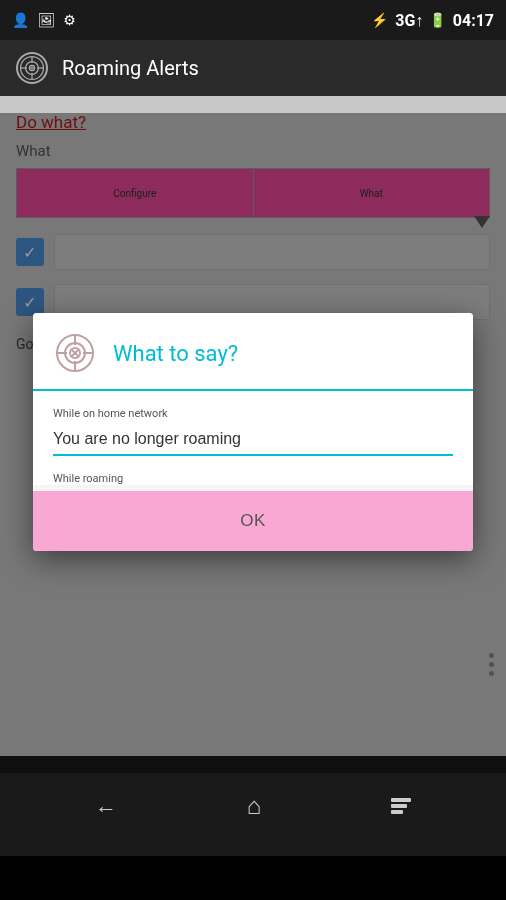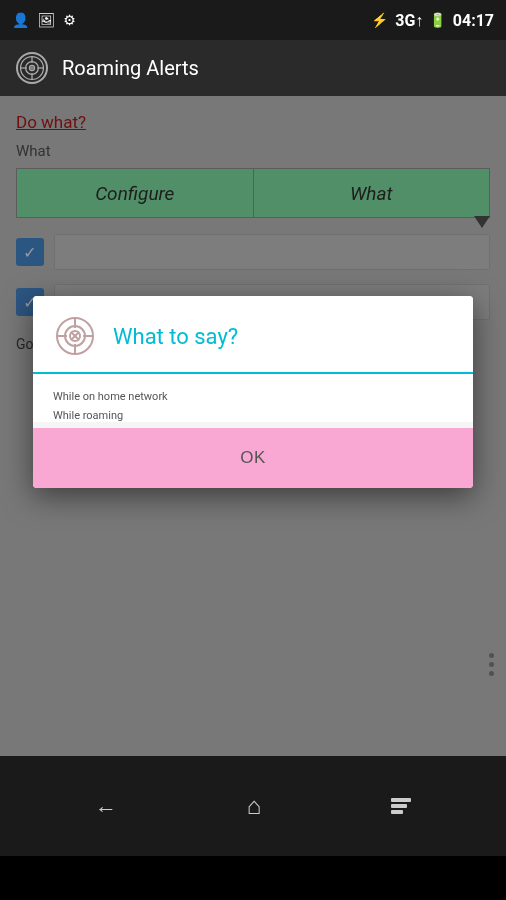--- a/index.html
+++ b/index.html
@@ -123,29 +123,28 @@
     
     .button-row {
       display: flex;
       gap: 0;
       margin-bottom: 16px;
     }
 
     .btn-configure, .btn-test {
       flex: 1;
       height: 50px;
-      background: #86efac;
+      background: #ec4899;
       border: 1px solid #999;
       display: flex;
       align-items: center;
       justify-content: center;
       color: #333;
-      font-size: 19px;
+      font-size: 10px;
       cursor: pointer;
-      font-style: italic;
     }
 
     .btn-configure {
       border-right: none;
     }
 
     .checkbox-row {
       display: flex;
       align-items: center;
       gap: 10px;
@@ -226,21 +225,21 @@
       color: #ccc;
       font-size: 24px;
       display: flex;
       align-items: center;
       justify-content: center;
     }
 
     
     .dialog-overlay {
       position: absolute;
-      top: 0;
+      top: 17px;
       left: 0;
       width: 506px;
       height: 660px;
       background: rgba(0,0,0,0.4);
       display: flex;
       align-items: flex-start;
       justify-content: center;
       padding-top: 200px;
       z-index: 100;
     }
@@ -425,20 +424,21 @@
           <line x1="30" y1="22" x2="40" y2="22" stroke="#c0a0a0" stroke-width="2"></line>
           <line x1="18" y1="18" x2="26" y2="26" stroke="#c0a0a0" stroke-width="2"></line>
           <line x1="26" y1="18" x2="18" y2="26" stroke="#c0a0a0" stroke-width="2"></line>
           <circle cx="22" cy="22" r="5" fill="none" stroke="#c0a0a0" stroke-width="2"></circle>
         </svg>
         <span class="dialog-title">What to say?</span>
       </div>
 
       <div class="dialog-body">
         <div class="field-label">While on home network</div>
+        <input class="field-input" type="text" value="You are no longer roaming" style="">
 
         <div class="field-label">While roaming</div>
       </div>
 
       <div class="dialog-footer">
         <button class="ok-btn">OK</button>
       </div>
     </div>
   </div>
 </div>

